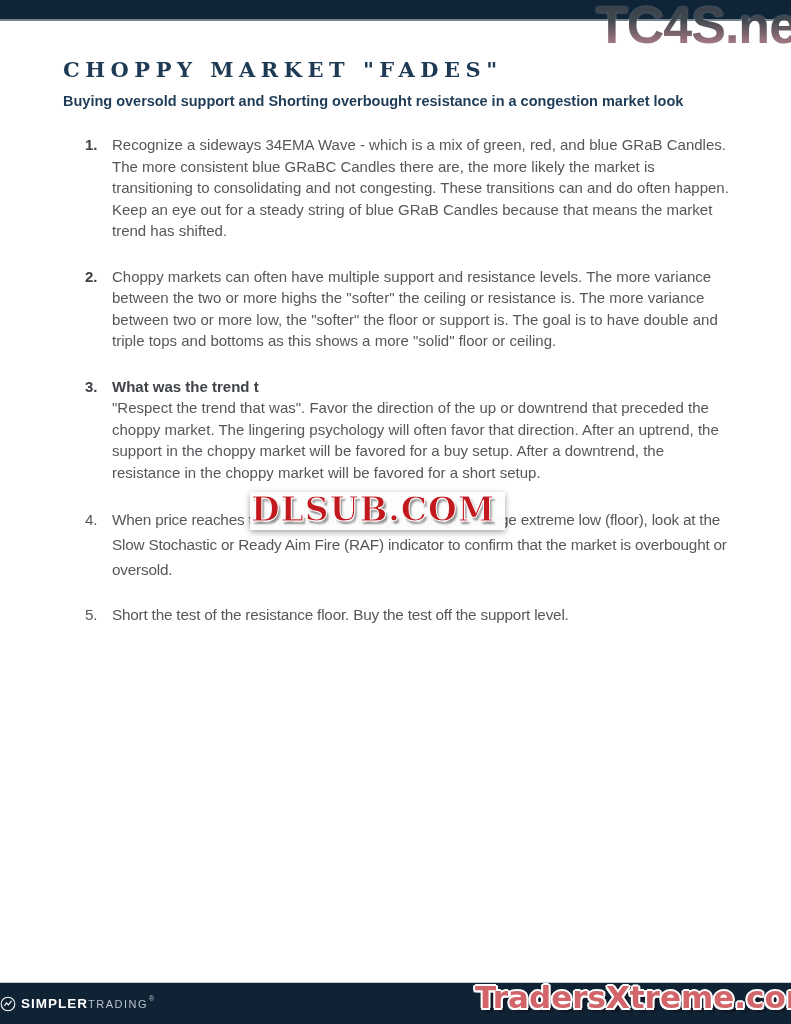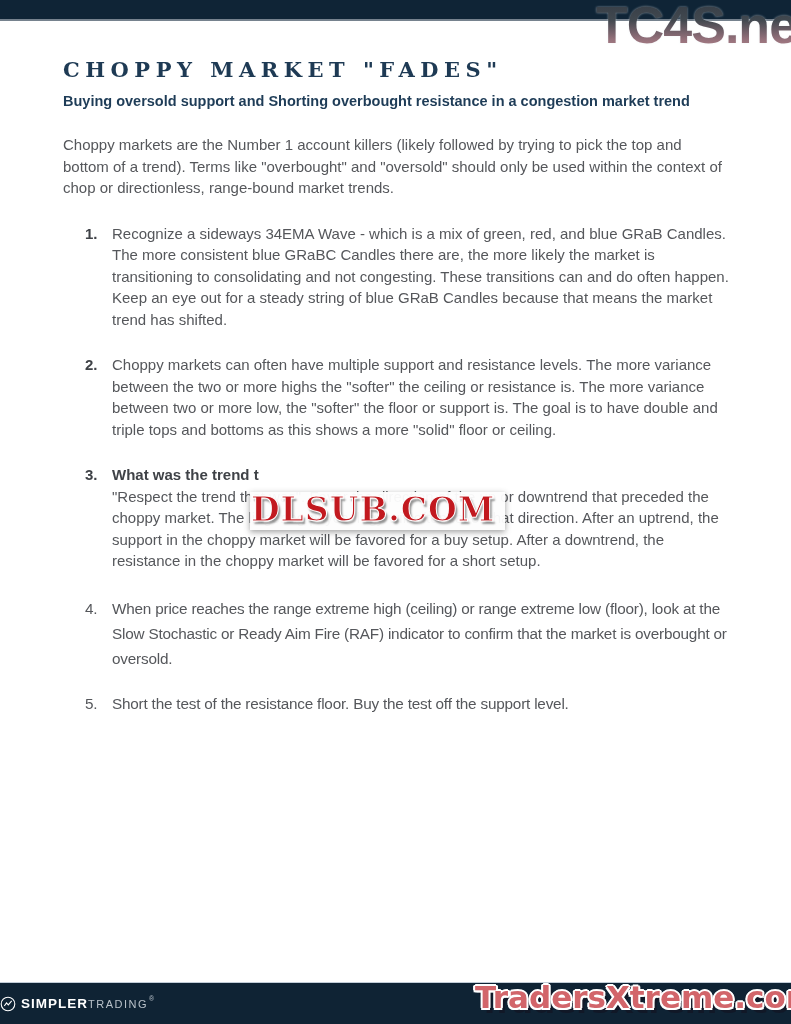--- a/index.html
+++ b/index.html
@@ -145,22 +145,21 @@
 <body>
 
 <div class="page">
 
   <div class="topbar"></div>
 
   <div class="wm-tc4s">TC4S.net</div>
 
   <div class="content">
     <h1 class="title">CHOPPY MARKET "FADES"</h1>
-    <h2 class="subtitle">Buying oversold support and Shorting overbought resistance in a congestion market trend</h2>
-    <p class="intro">Choppy markets are the Number 1 account killers (likely followed by trying to pick the top and bottom of a trend). Terms like "overbought" and "oversold" should only be used within the context of chop or directionless, range-bound market trends.</p>
+    <h2 class="subtitle">Buying oversold support and Shorting overbought resistance in a congestion market look</h2>
 
     <ol class="steps">
       <li class="bold-num">
         <span class="num">1.</span>
         <div class="item-body">Recognize a sideways 34EMA Wave  - which is a mix of green, red, and blue GRaB Candles. The more consistent blue GRaBC Candles there are, the more likely the market is transitioning to consolidating and not congesting. These transitions can and do often happen. Keep an eye out for a steady string of blue GRaB Candles because that means the market trend has shifted.</div>
       </li>
       <li class="bold-num">
         <span class="num">2.</span>
         <div class="item-body">Choppy markets can often have multiple support and resistance levels. The more variance between the two or more highs the "softer" the ceiling or resistance is. The more variance between two or more low, the "softer" the floor or support is. The goal is to have double and triple tops and bottoms as this shows a more "solid" floor or ceiling.</div>
       </li>

